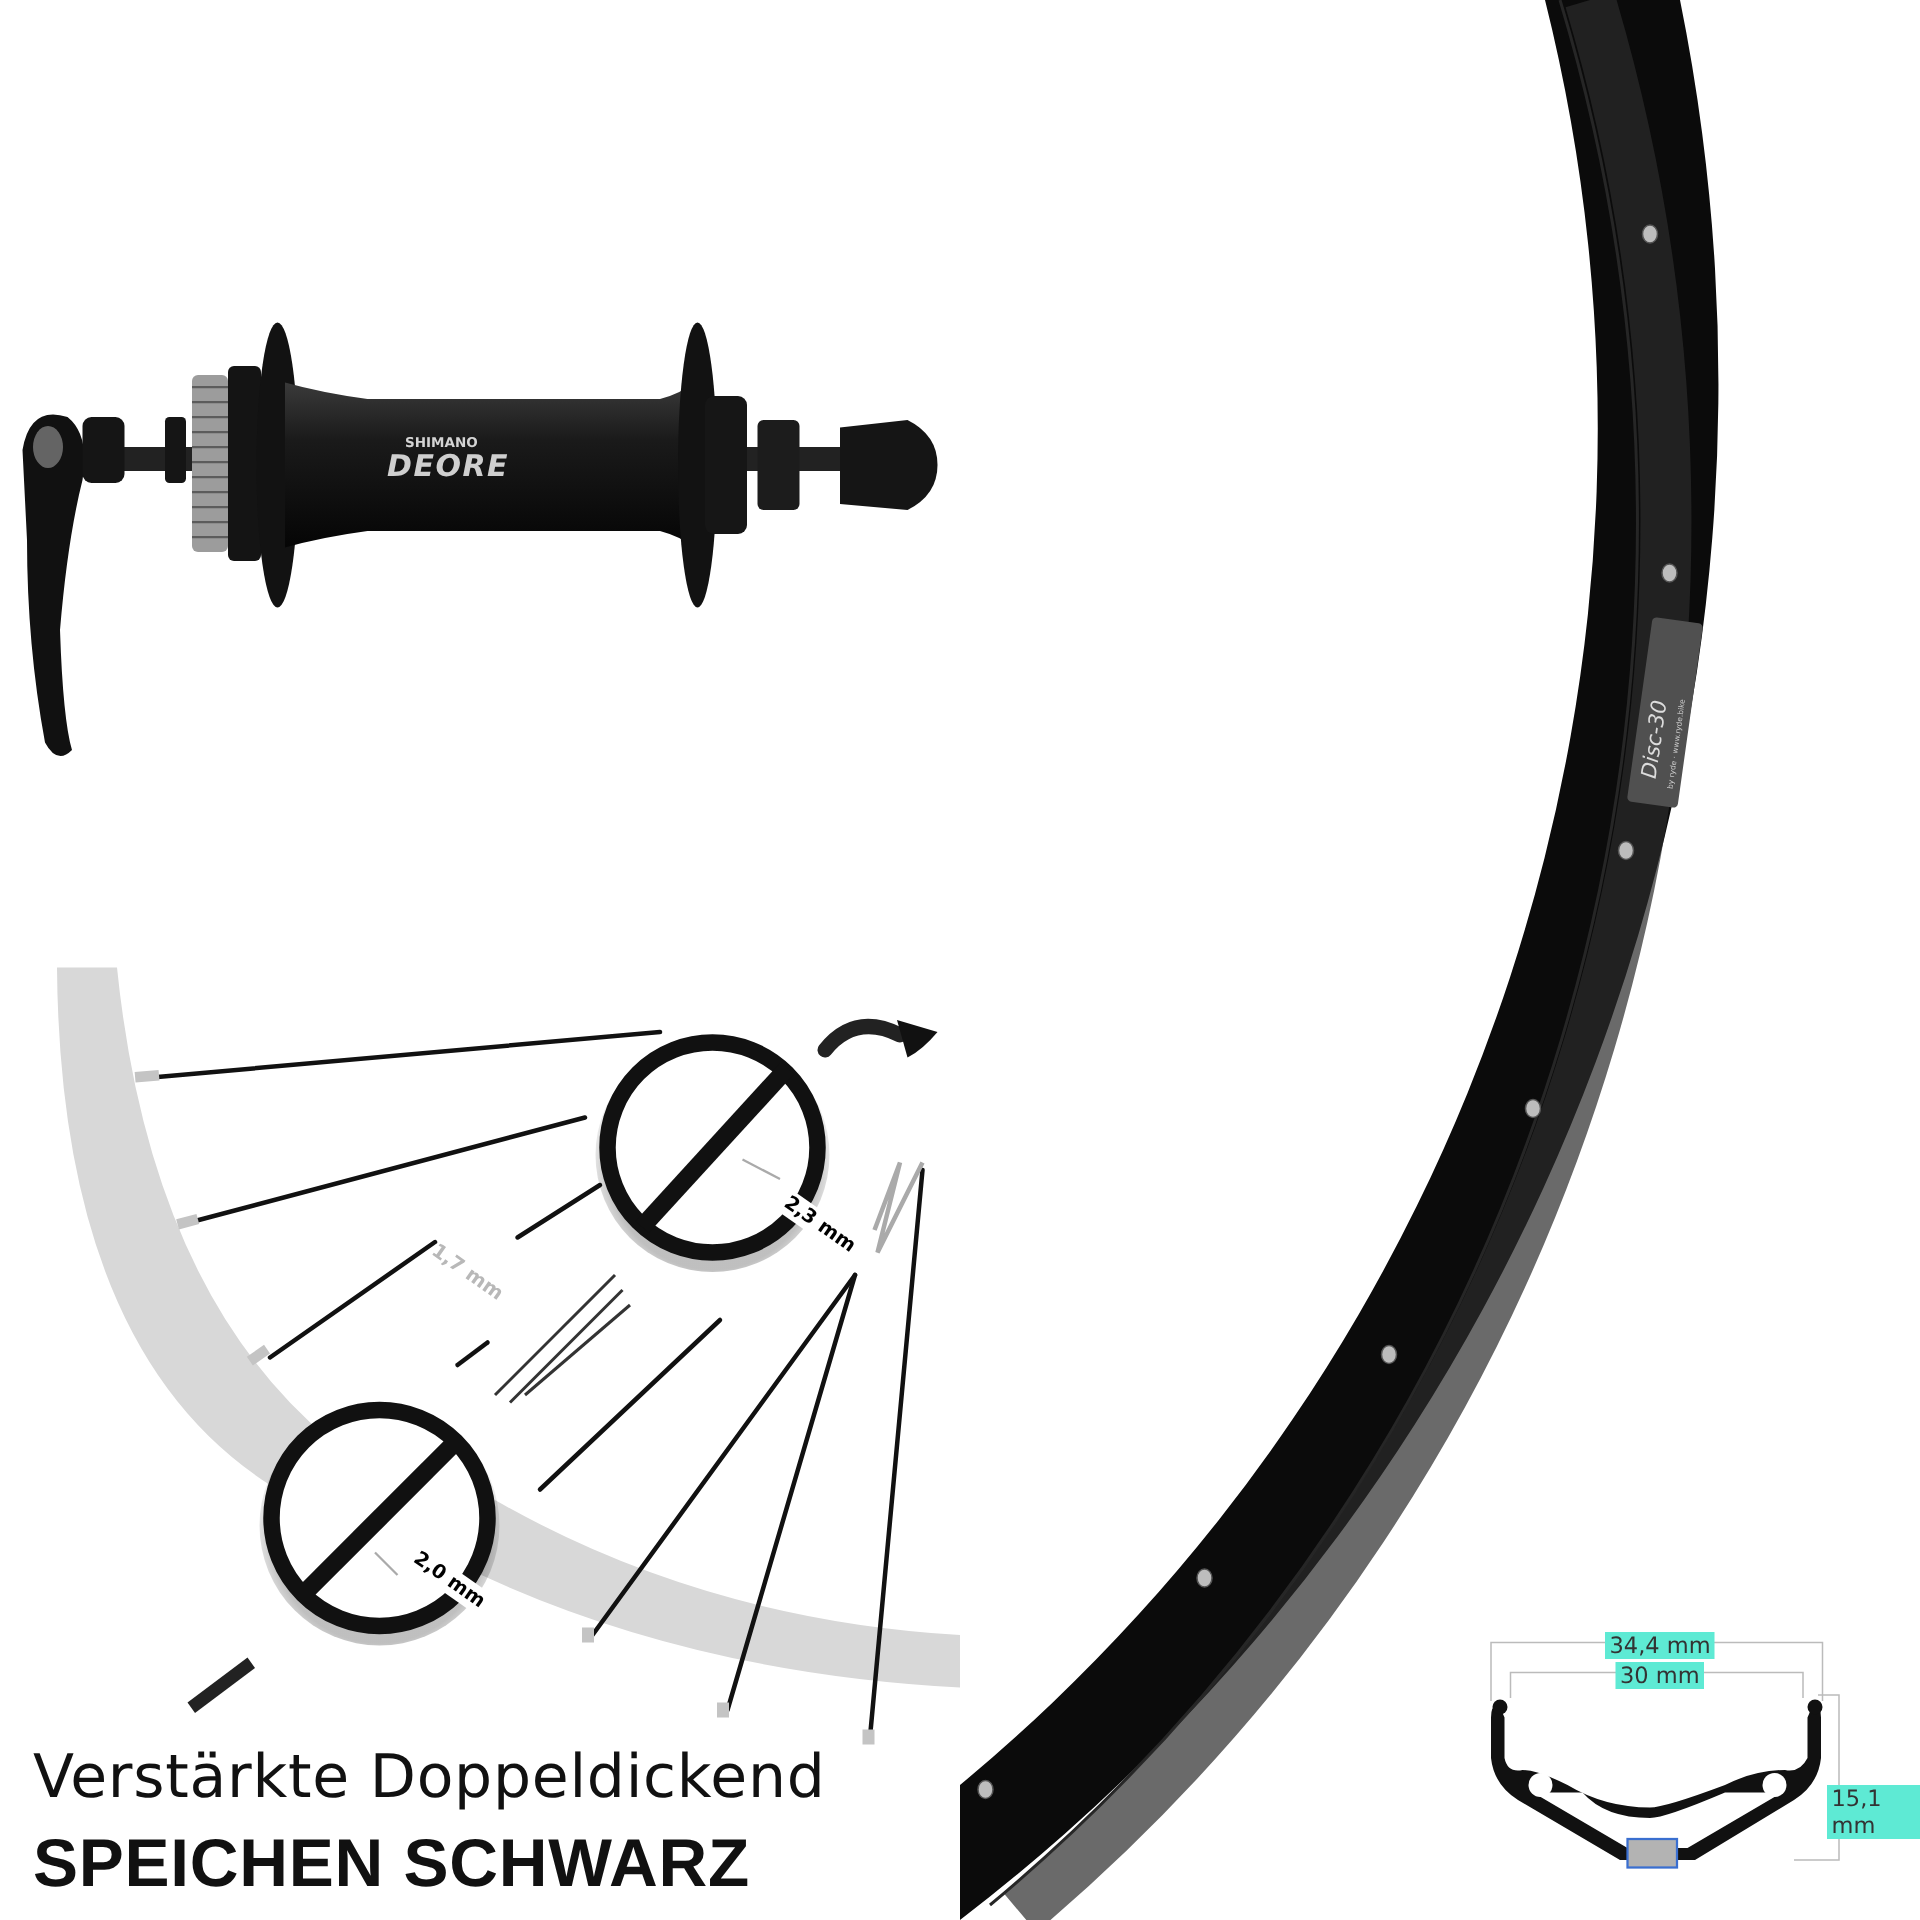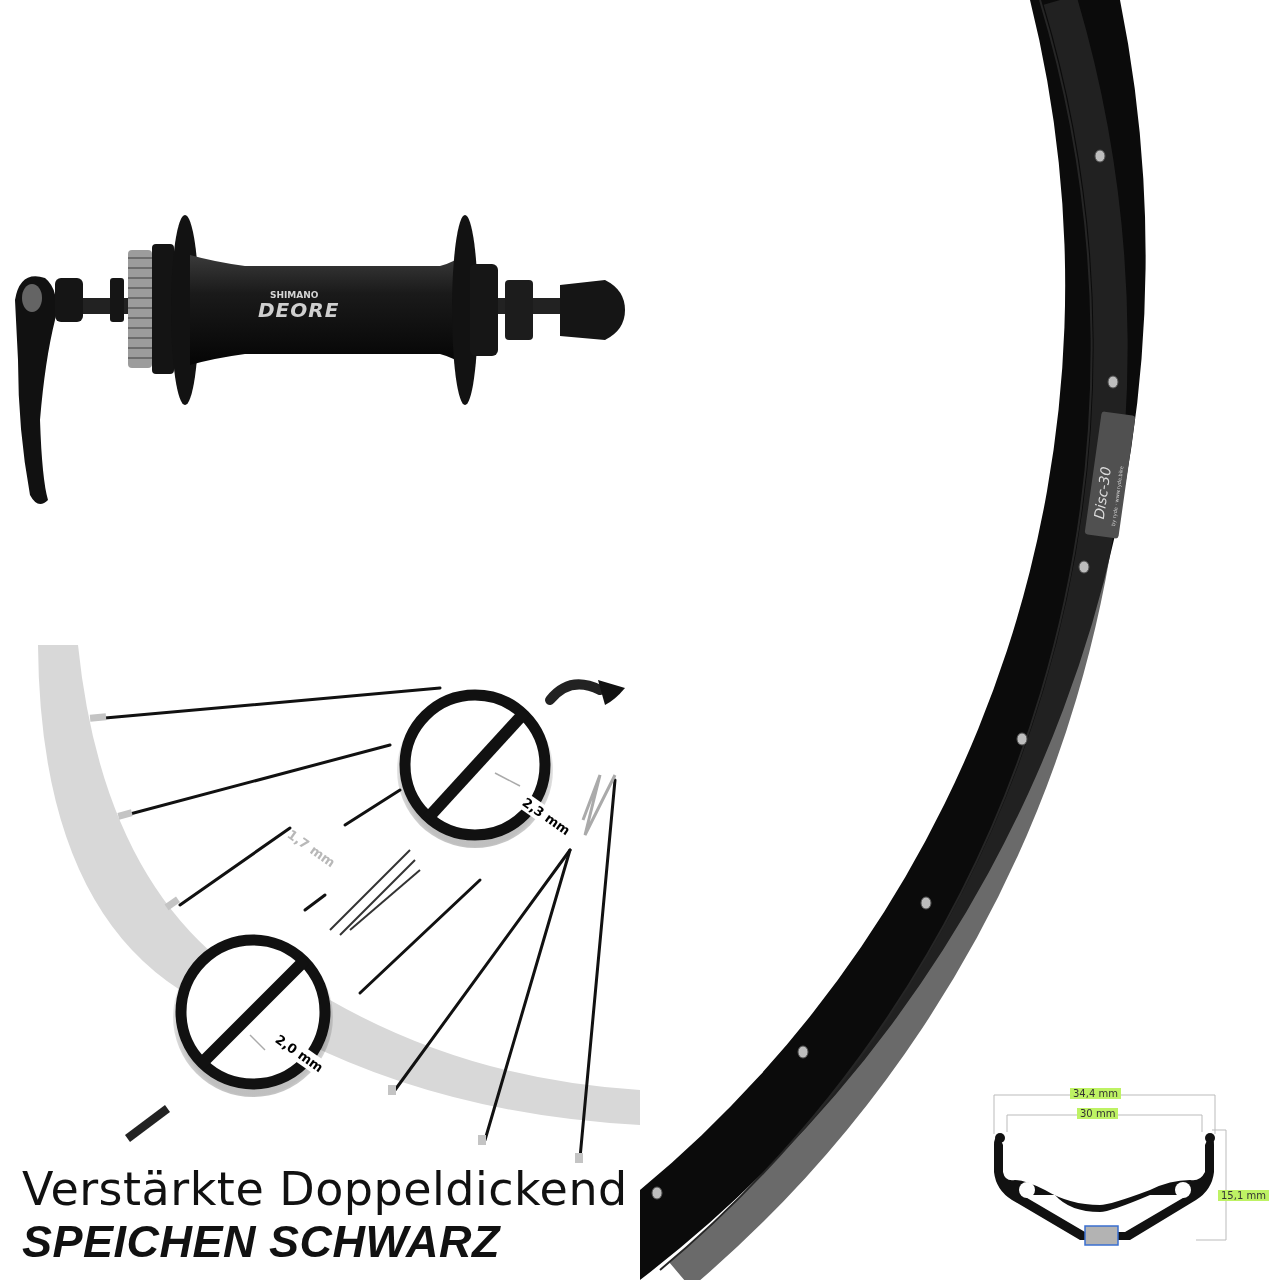--- a/index.html
+++ b/index.html
@@ -1,20 +1,20 @@
 <!DOCTYPE html>
 <html><head>
 <meta charset="utf-8">
 <style>
   html, body { margin: 0; padding: 0; background: #ffffff; }
   body { width: 1280px; height: 1280px; position: relative; overflow: hidden; font-family: "DejaVu Sans", sans-serif; }
   .layer { position: absolute; left: 0; top: 0; width: 1280px; height: 1280px; }
-  .headline { position: absolute; left: 22px; top: 1162px; font-family: "DejaVu Sans", sans-serif; font-size: 46px; color: #111; letter-spacing: 0.5px; }
-  .subline { position: absolute; left: 22px; top: 1216px; font-family: "Liberation Sans", sans-serif; font-weight: bold; font-style: italic; font-size: 45px; color: #111; letter-spacing: 0.5px; }
-  .dim { position: absolute; font-family: "DejaVu Sans", sans-serif; font-size: 10px; color: #333; background: #bef264; padding: 0 3px; }
+  .headline { position: absolute; left: 22px; top: 1162px; font-family: "DejaVu Sans", sans-serif; font-size: 40px; color: #111; letter-spacing: 0.5px; }
+  .subline { position: absolute; left: 22px; top: 1216px; font-family: "Liberation Sans", sans-serif; font-weight: bold; font-size: 45px; color: #111; letter-spacing: 0.5px; }
+  .dim { position: absolute; font-family: "DejaVu Sans", sans-serif; font-size: 15px; color: #333; background: #5eead4; padding: 0 3px; }
   .spoke-label { position: absolute; font-family: "DejaVu Sans", sans-serif; font-weight: bold; font-size: 13px; color: #000; background: #fff; padding: 1px 4px; }
   .spoke-label.light { color: #b8b8b8; background: transparent; font-weight: bold; }
   .hub-brand { position: absolute; font-family: "DejaVu Sans", sans-serif; font-weight: bold; color: #cfcfcf; }
 </style>
 </head>
 <body>
 
 <svg class="layer" viewBox="0 0 1280 1280">
   <defs>
     <linearGradient id="rimGrad" x1="0" y1="0" x2="1" y2="0">

